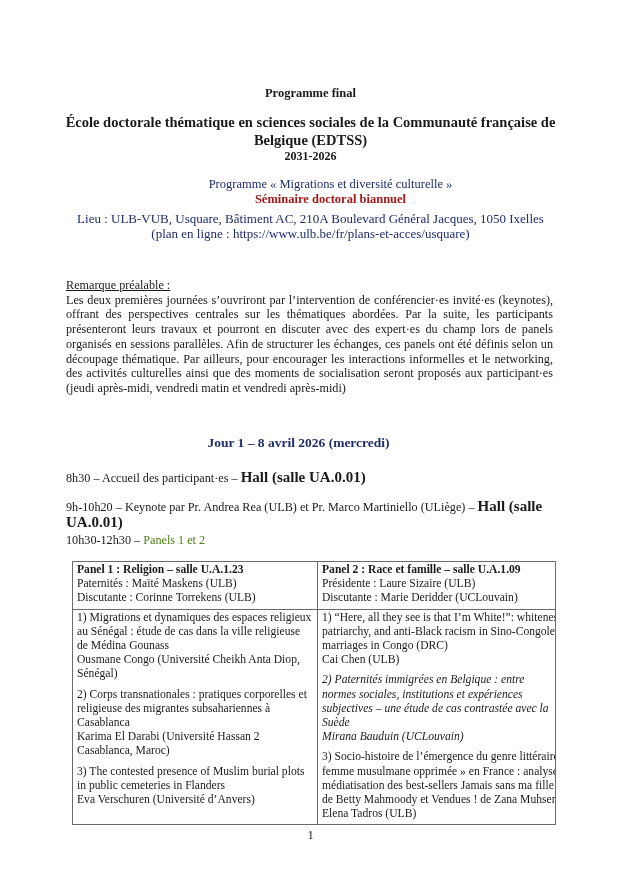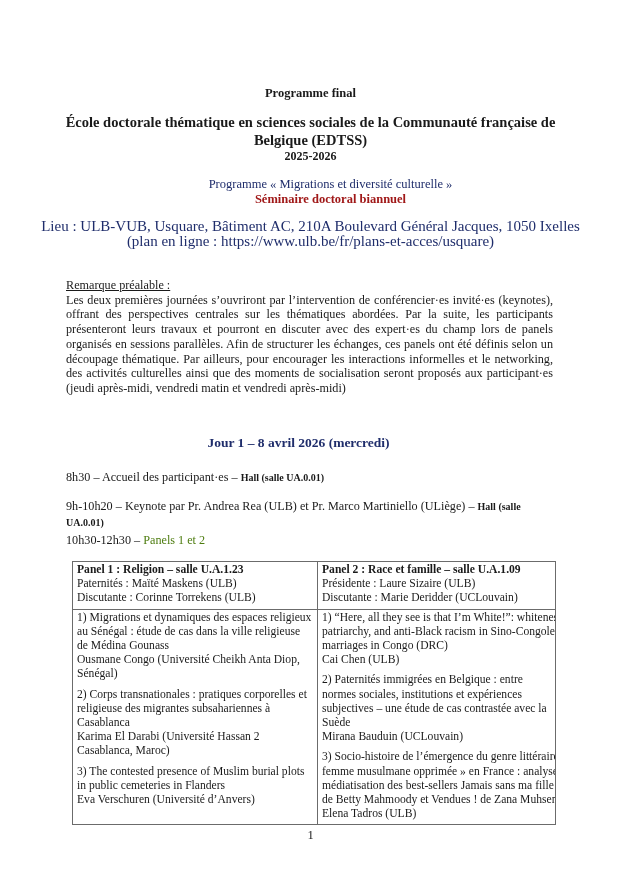--- a/index.html
+++ b/index.html
@@ -8,58 +8,58 @@
   .page { position: absolute; left: 0; top: 0; width: 621px; height: 878px; }
   .center { text-align: center; }
   .bold { font-weight: bold; }
   .navy { color: #1f2d6b; }
   .red { color: #a01818; }
 
   #prog-final { position: absolute; top: 66px; left: 0; width: 621px; font-size: 12.5px; margin-top: 20px; }
   #title-block { position: absolute; top: 113px; left: 40px; width: 541px; font-size: 14.5px; line-height: 18px; }
   #years { font-size: 12px; line-height: 14px; }
   #program-line { position: absolute; top: 177px; left: 0; width: 621px; font-size: 12.5px; line-height: 15px; margin-left: 20px; }
-  #location { position: absolute; top: 219px; left: 0; width: 621px; font-size: 15px; line-height: 15px; }
+  #location { position: absolute; top: 211px; left: 0; width: 621px; font-size: 13px; line-height: 15px; }
 
   #remark { position: absolute; top: 278px; left: 66px; width: 487px; font-size: 12.2px; line-height: 14.7px; text-align: justify; }
   #remark-title { text-decoration: underline; }
   #remark-body { margin: 0; }
 
   #day-title { position: absolute; top: 435px; left: 0; width: 597px; font-size: 13.5px; }
 
   .sched { position: absolute; left: 66px; width: 490px; font-size: 12.2px; line-height: 14.5px; }
-  .sched .loc { font-weight: bold; font-size: 10px; font-family: Liberation Serif, serif; }
+  .sched .loc { font-weight: bold; font-size: 15px; font-family: Liberation Serif, serif; }
   #s1 { top: 470px; }
   #s2 { top: 499px; }
   #s3 { top: 533px; }
   #s3 .panels-link { color: #4d7c0f; }
 
   #panels-table { position: absolute; left: 72px; top: 561px; width: 483px; border-collapse: collapse;
                   font-size: 11.6px; line-height: 14.2px; table-layout: fixed; }
   #panels-table td { border: 1px solid #6b6b6b; vertical-align: top; padding: 1px 4px 3px 4px; overflow: hidden; }
   #panels-table td.col-right { white-space: nowrap; }
-  #panels-table td.col-right .wrap { white-space: normal; }
+  #panels-table td.col-right .wrap { white-space: normal; font-style: italic; }
   .talk { margin: 0 0 6px 0; }
   .talk:last-child { margin-bottom: 0; }
   .talk .t-title, .talk .t-author { display: block; }
   .panel-head .p-title { font-weight: bold; display: block; }
   .panel-head span { display: block; }
 
   #page-number { position: absolute; top: 828px; left: 0; width: 621px; font-size: 12.5px; }
 </style>
 </head>
 <body>
 
 <div class="page">
 
   <div id="prog-final" class="center bold">Programme final</div>
 
   <div id="title-block" class="center bold">
     <div>École doctorale thématique en sciences sociales de la Communauté française de Belgique (EDTSS)</div>
-    <div id="years">2025-2026</div>
+    <div id="years">2031-2026</div>
   </div>
 
   <div id="program-line" class="center">
     <div class="navy">Programme « Migrations et diversité culturelle »</div>
     <div class="red bold">Séminaire doctoral biannuel</div>
   </div>
 
   <div id="location" class="center navy">
     <div>Lieu : ULB-VUB, Usquare, Bâtiment AC, 210A Boulevard Général Jacques, 1050 Ixelles</div>
     <div>(plan en ligne : https://www.ulb.be/fr/plans-et-acces/usquare)</div>

